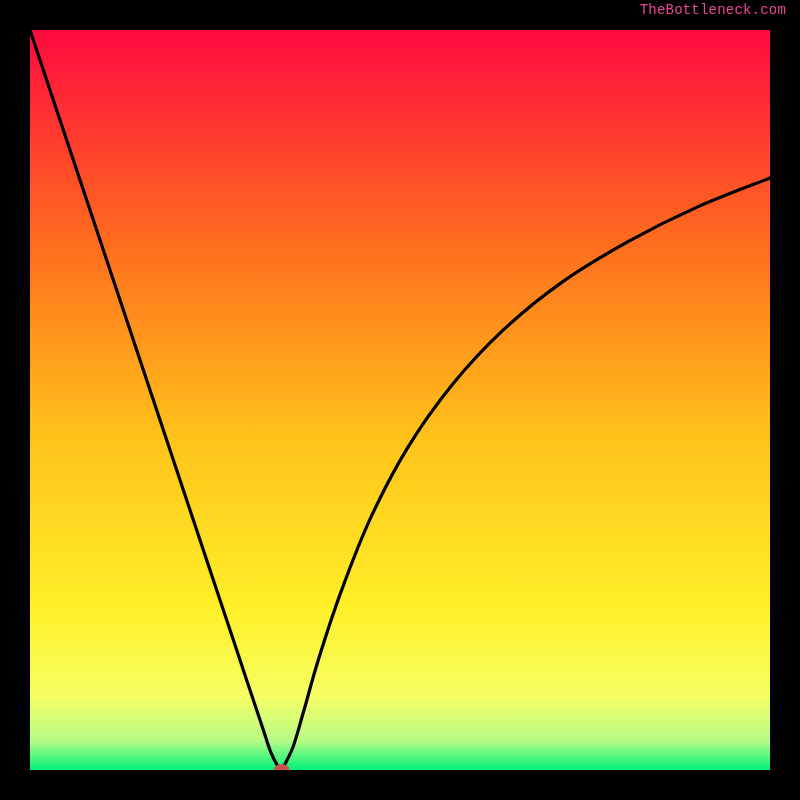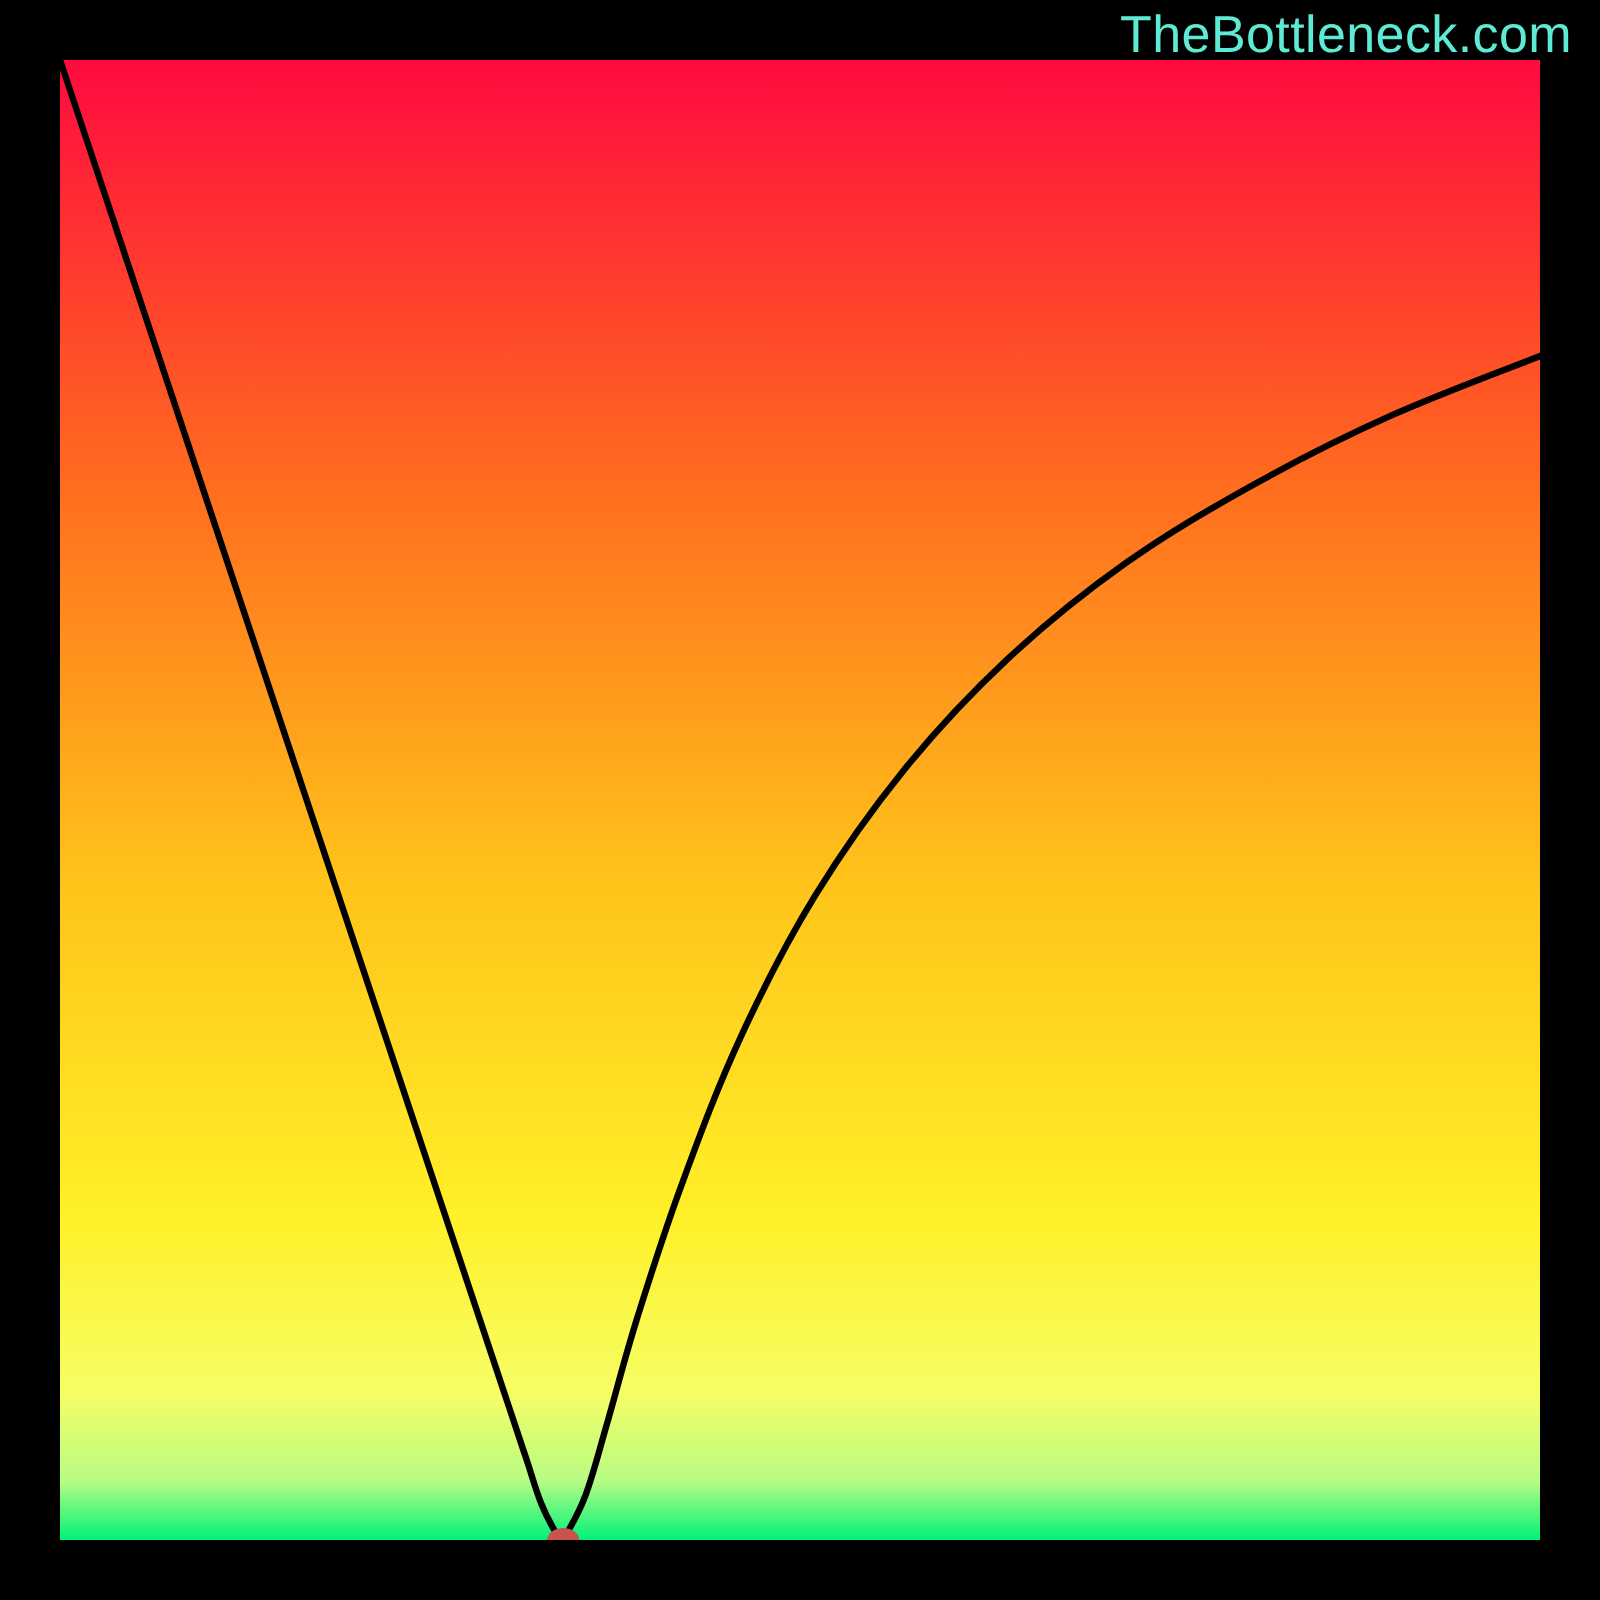--- a/index.html
+++ b/index.html
@@ -14,25 +14,26 @@
   .outer {
     width: 800px;
     height: 800px;
     background: #000;
     position: relative;
   }
   .watermark {
     position: absolute;
     top: 2px;
     right: 14px;
-    color: #5eead4;
-    font-size: 26px;
+    color: #ec4899;
+    font-size: 14px;
     font-weight: 500;
     letter-spacing: 0.2px;
     z-index: 5;
+    font-family: Liberation Mono, monospace;
   }
   svg.plot {
     position: absolute;
     left: 30px;
     top: 30px;
     width: 740px;
     height: 740px;
     display: block;
   }
 </style>

